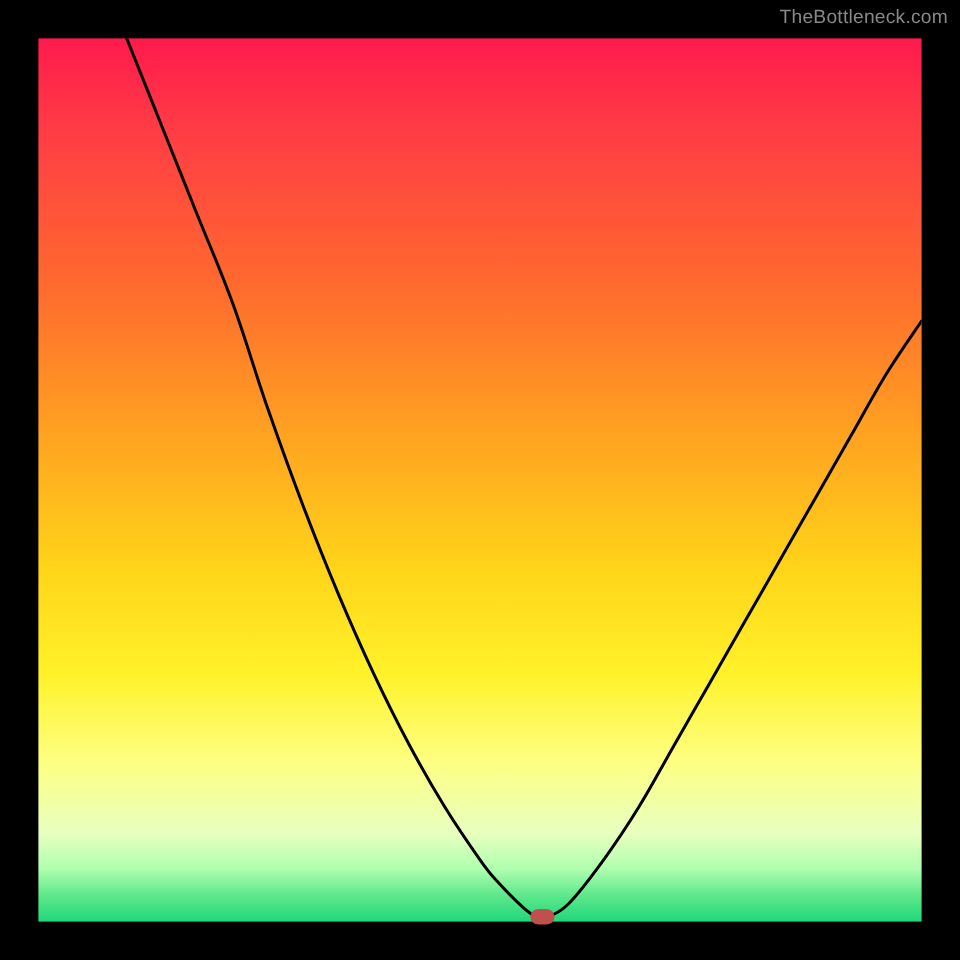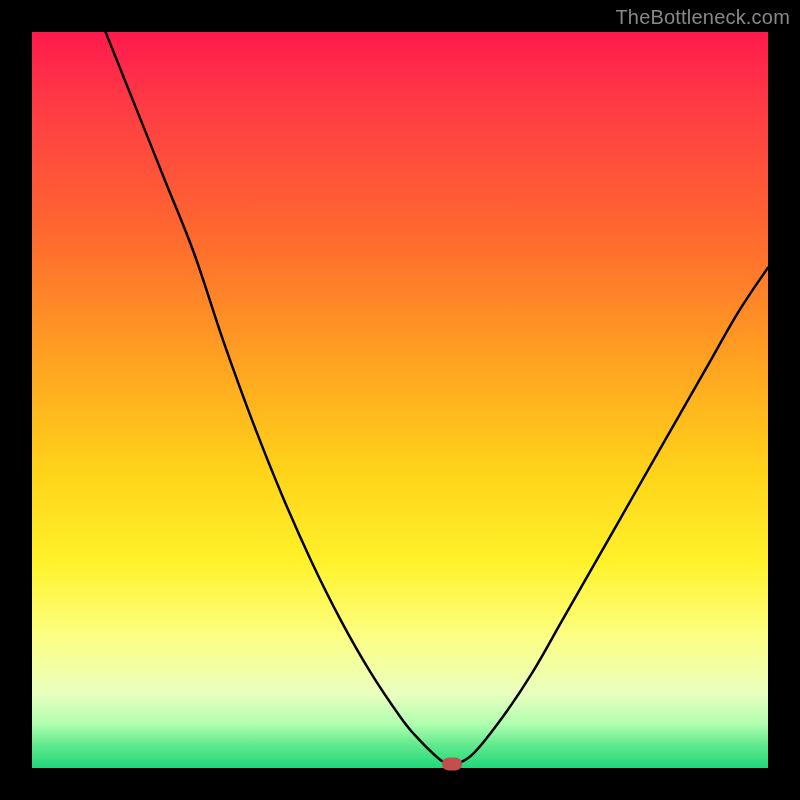--- a/index.html
+++ b/index.html
@@ -54,21 +54,21 @@
     border-radius: 7px / 6px;
     background: #c0504d;
     transform: translate(-50%, -50%);
     pointer-events: none;
   }
   .watermark {
     position: absolute;
     top: 6px;
     right: 10px;
     color: #888;
-    font-size: 20px;
+    font-size: 16px;
     letter-spacing: 0.2px;
     user-select: none;
   }
 </style>
 </head>
 <body>
 
 <div class="frame">
 
   <div class="plot-area">

